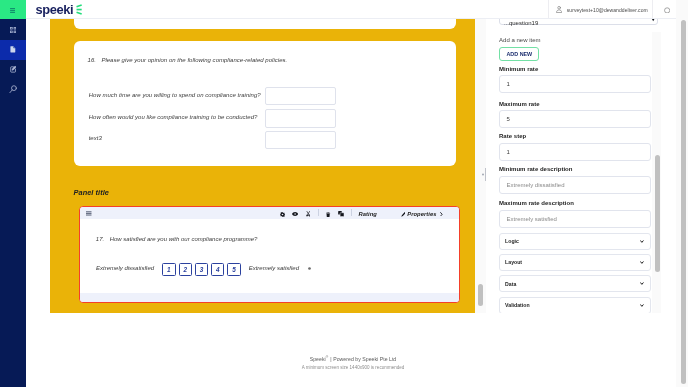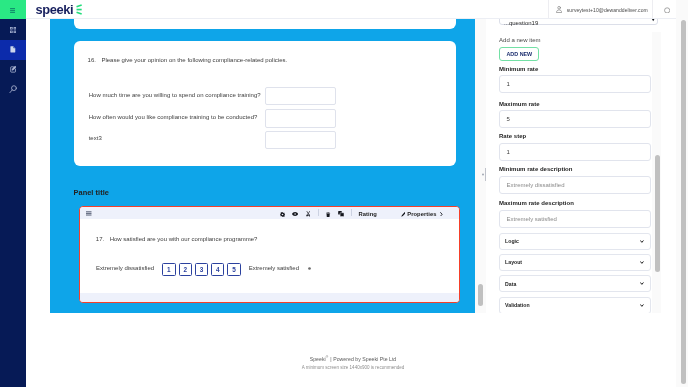--- a/index.html
+++ b/index.html
@@ -20,21 +20,21 @@
   .logo { position:absolute; left:9.4px; top:0px; }
   .logo-text { position:absolute; left:0; top:1.8px; font-family:"Liberation Sans", sans-serif; font-weight:bold; font-size:12.9px; line-height:15px; color:#171f5e; letter-spacing:-0.4px; }
   .logo-mark { position:absolute; left:40.7px; top:3.5px; }
   .topbar-right { position:absolute; left:521.5px; top:0; height:19px; display:flex; align-items:stretch; }
   .user-box { display:flex; align-items:center; gap:4.7px; padding:0 4.5px 0 7.4px; border-left:1px solid #ededf1; }
   .user-email { font-size:5.02px; color:#4a4a4a; letter-spacing:0.05px; white-space:nowrap; }
   .help-box { position:relative; width:27px; border-left:1px solid #ededf1; }
 
   
   .main { position:absolute; left:26px; top:19px; width:662px; height:368px; background:#fff; }
-  .canvas { position:absolute; left:24px; top:0; width:451px; height:294px; background:#0ea5e9; overflow:hidden; }
+  .canvas { position:absolute; left:24px; top:0; width:451px; height:294px; background:#eab308; overflow:hidden;font-style:italic; }
   .canvas-scroll { position:absolute; left:449px; top:0; width:11px; height:294px; background:#fafafa; }
   .canvas-scroll .thumb { position:absolute; left:3px; top:265px; width:5px; height:22px; background:#c0c0c0; border-radius:3px; }
 
   
   .card { position:absolute; background:#fff; border-radius:6px; }
   #card-top { left:23.5px; top:-10px; width:382px; height:19.5px; }
   #card-mid { left:23.5px; top:21.5px; width:382px; height:125px; }
 
   .qnum-line { position:absolute; font-size:6px; color:#3c3c3c; white-space:nowrap; letter-spacing:0.02px; }
 

